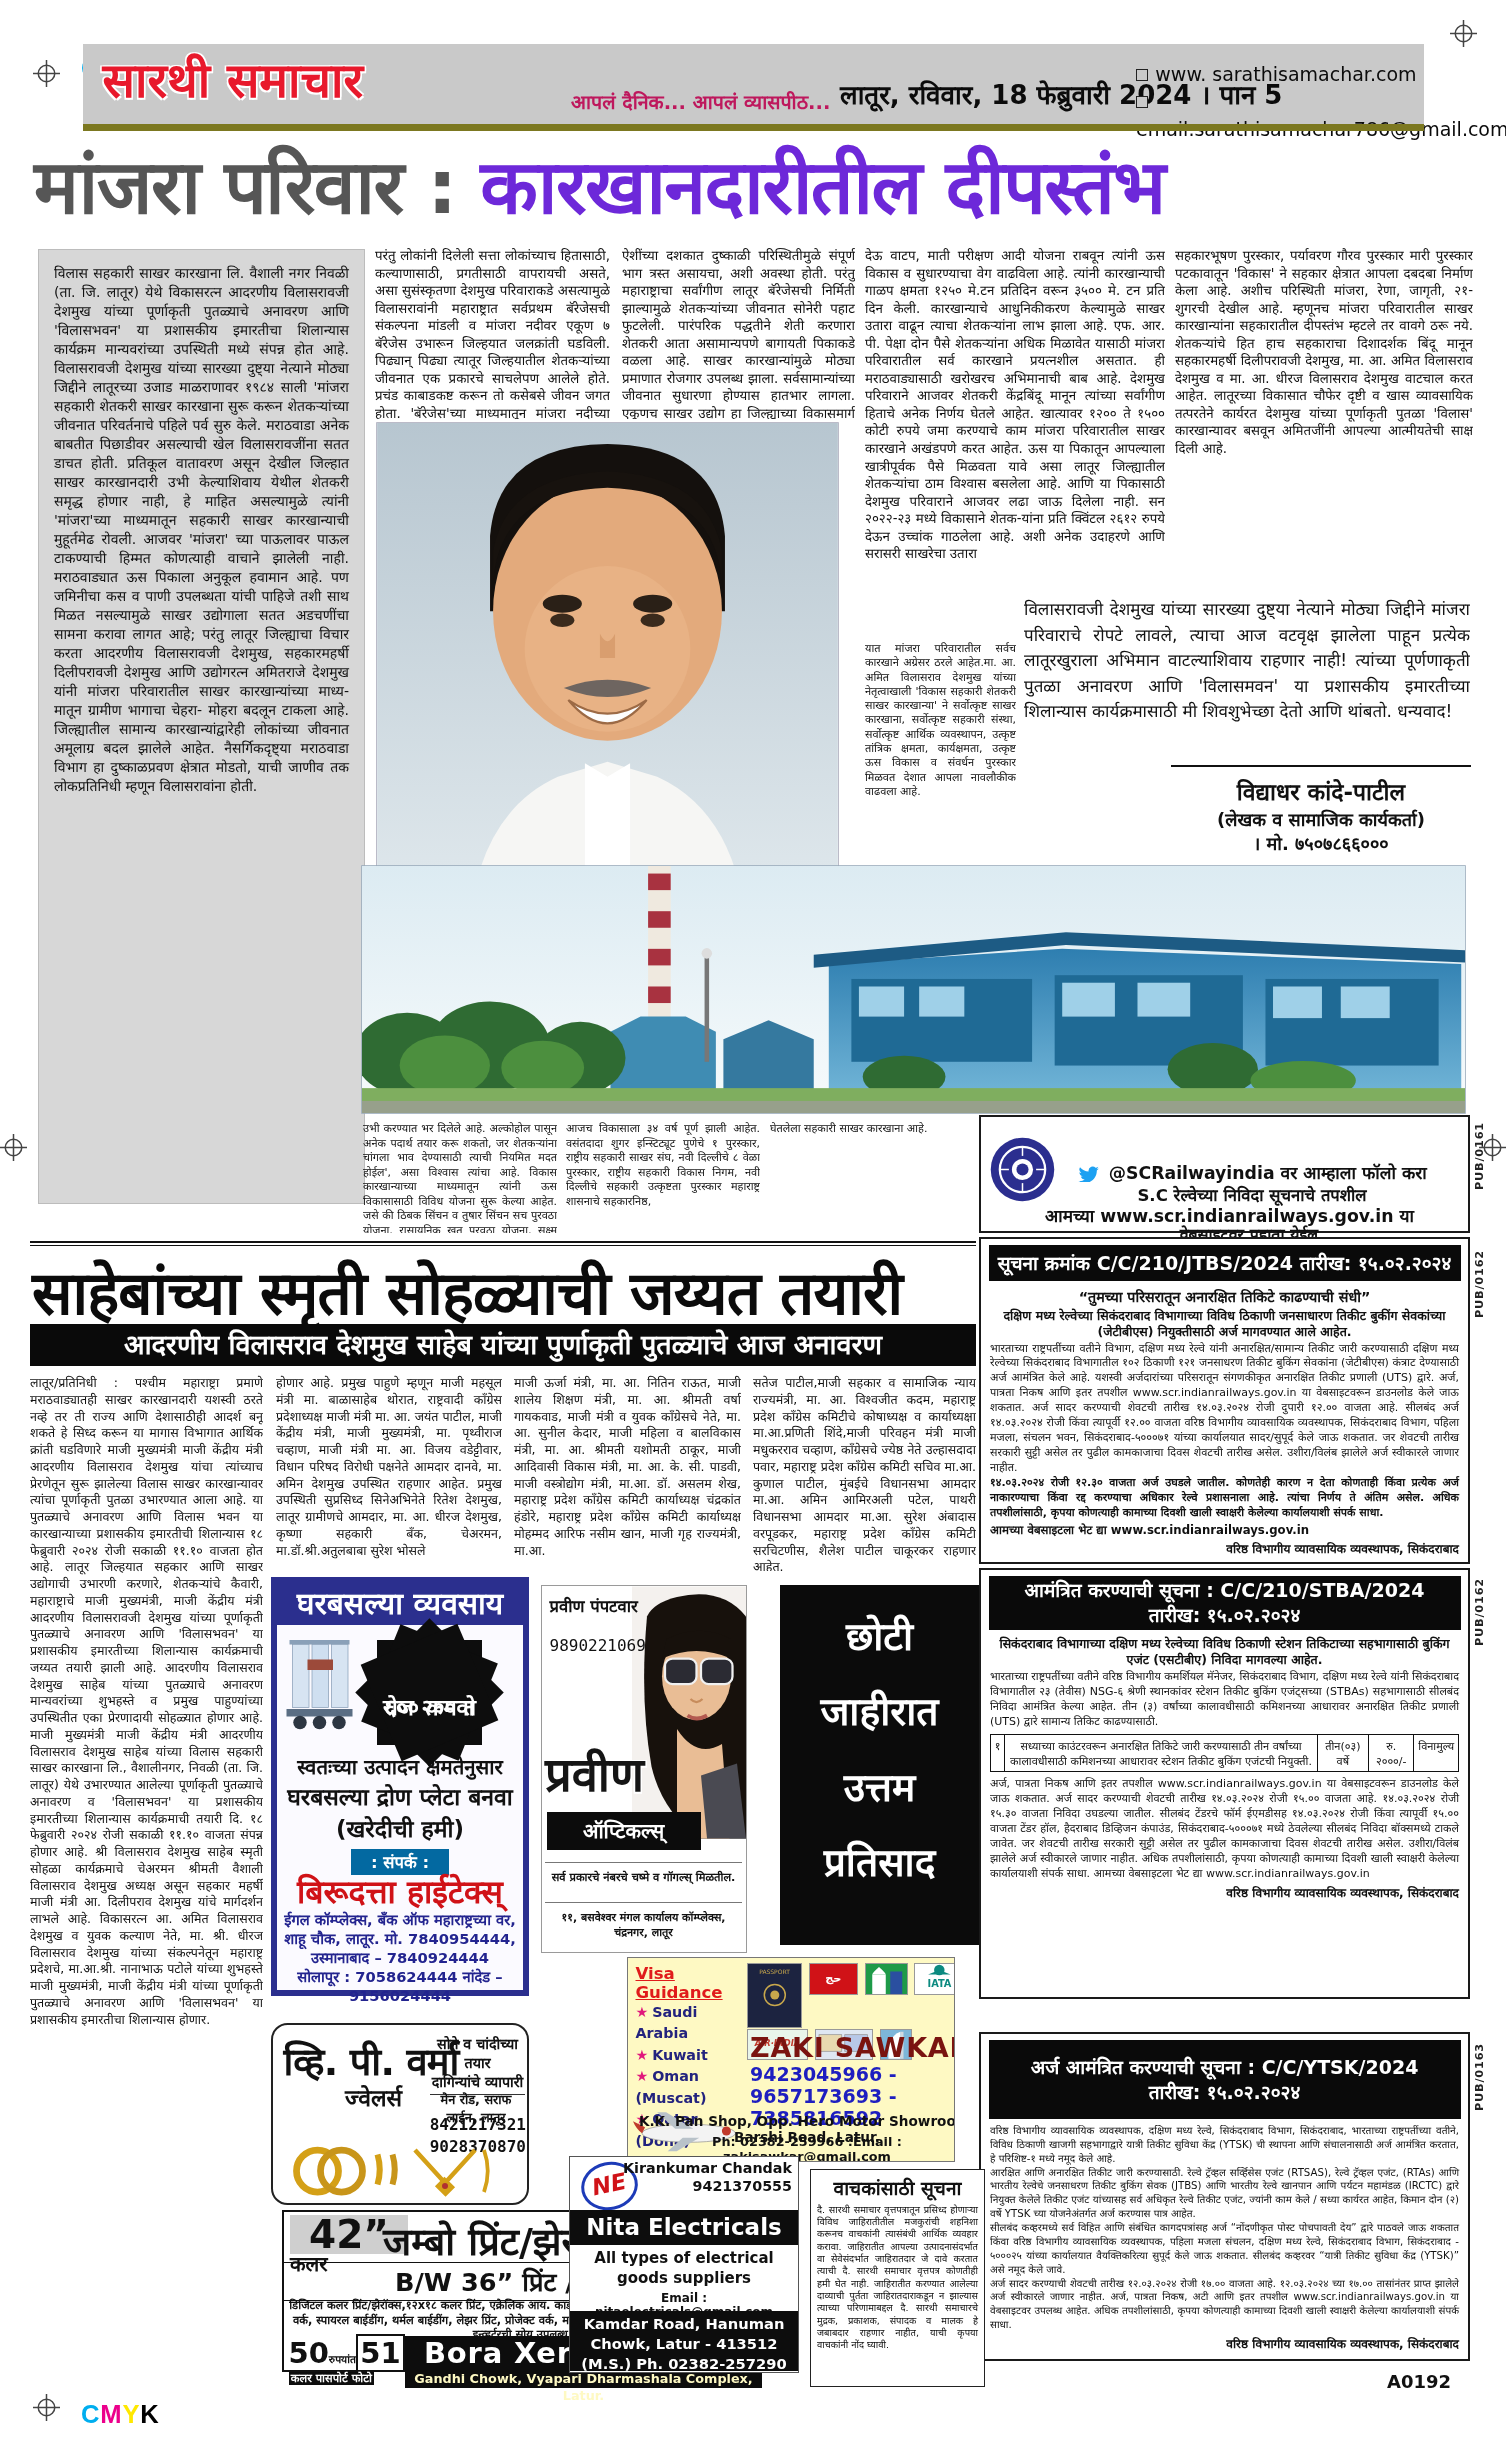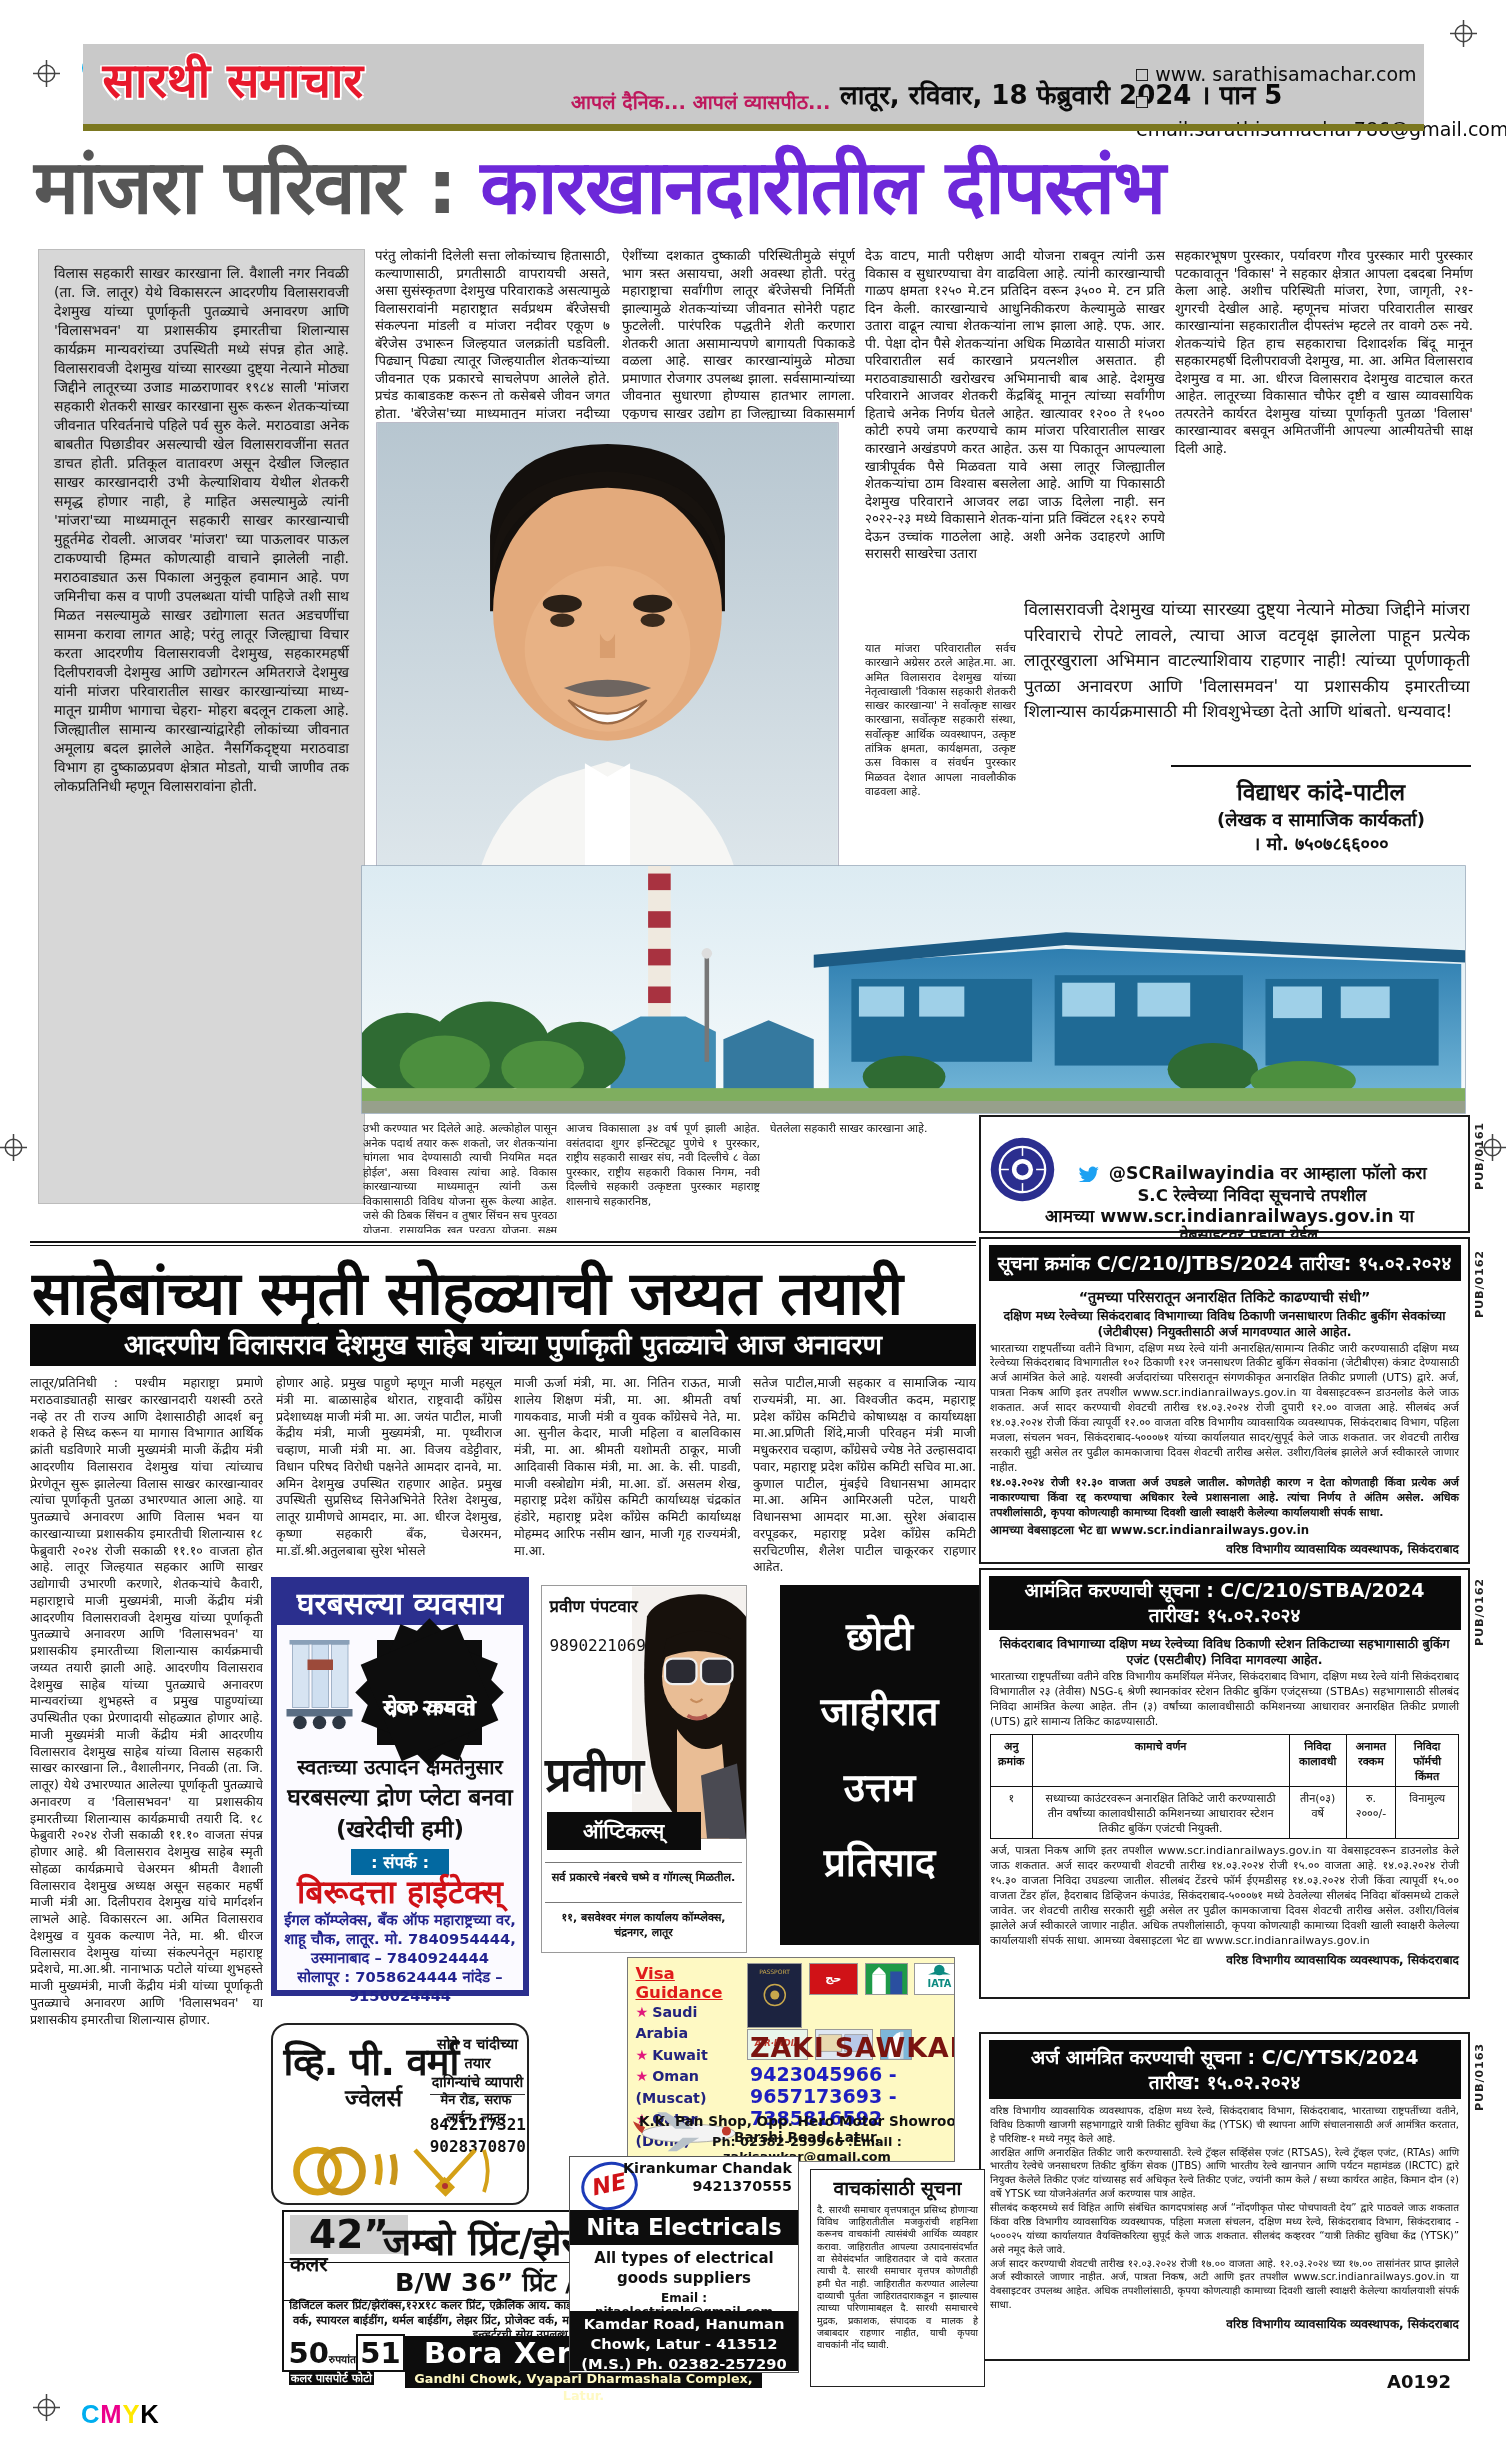--- a/index.html
+++ b/index.html
@@ -361,44 +361,37 @@
   <div class="abs rbox clip" style="top:1568px;height:431px;">
     <div class="blackhdr" style="margin:6px 7.5px 0;padding:2.3px 0;font-size:19px;line-height:1.3;">
       <div>आमंत्रित करण्याची सूचना : C/C/210/STBA/2024</div>
       <div>तारीख: १५.०२.२०२४</div>
     </div>
     <div class="notice">
       <div class="n-sub">सिकंदराबाद विभागाच्या दक्षिण मध्य रेल्वेच्या विविध ठिकाणी स्टेशन तिकिटाच्या सहभागासाठी बुकिंग एजंट (एसटीबीए) निविदा मागवल्या आहेत.</div>
       <div class="n-body just">भारताच्या राष्ट्रपतींच्या वतीने वरिष्ठ विभागीय कमर्शियल मॅनेजर, सिकंदराबाद विभाग, दक्षिण मध्य रेल्वे यांनी सिकंदराबाद विभागातील २३ (तेवीस) NSG-६ श्रेणी स्थानकांवर स्टेशन तिकीट बुकिंग एजंट्सच्या (STBAs) सहभागासाठी सीलबंद निविदा आमंत्रित केल्या आहेत. तीन (३) वर्षांच्या कालावधीसाठी कमिशनच्या आधारावर अनारक्षित तिकीट प्रणाली (UTS) द्वारे सामान्य तिकिट काढण्यासाठी.</div>
       <table class="tender">
         <tbody>
-            <tr>
-          <th>अनु क्रमांक</th>
-          <th>कामाचे वर्णन</th>
-          <th>निविदा कालावधी</th>
-          <th>अनामत रक्कम</th>
-          <th>निविदा फॉर्मची किंमत</th>
-        </tr>
         <tr>
           <td class="ctr">१</td>
           <td class="ctr">सध्याच्या काउंटरवरून अनारक्षित तिकिटे जारी करण्यासाठी तीन वर्षांच्या कालावधीसाठी कमिशनच्या आधारावर स्टेशन तिकीट बुकिंग एजंटची नियुक्ती.</td>
           <td class="ctr">तीन(०३) वर्षे</td>
           <td class="ctr">रु. २०००/-</td>
           <td class="ctr">विनामुल्य</td>
         </tr>
       </tbody>
         </table>
       <div class="n-body just">अर्ज, पात्रता निकष आणि इतर तपशील www.scr.indianrailways.gov.in या वेबसाइटवरून डाउनलोड केले जाऊ शकतात. अर्ज सादर करण्याची शेवटची तारीख १४.०३.२०२४ रोजी १५.०० वाजता आहे. १४.०३.२०२४ रोजी १५.३० वाजता निविदा उघडल्या जातील. सीलबंद टेंडरचे फॉर्म ईएमडीसह १४.०३.२०२४ रोजी किंवा त्यापूर्वी १५.०० वाजता टेंडर हॉल, हैदराबाद डिव्हिजन कंपाउंड, सिकंदराबाद-५०००७१ मध्ये ठेवलेल्या सीलबंद निविदा बॉक्समध्ये टाकले जावेत. जर शेवटची तारीख सरकारी सुट्टी असेल तर पुढील कामकाजाचा दिवस शेवटची तारीख असेल. उशीरा/विलंब झालेले अर्ज स्वीकारले जाणार नाहीत. अधिक तपशीलांसाठी, कृपया कोणत्याही कामाच्या दिवशी खाली स्वाक्षरी केलेल्या कार्यालयाशी संपर्क साधा. आमच्या वेबसाइटला भेट द्या www.scr.indianrailways.gov.in</div>
       <div class="n-sign">वरिष्ठ विभागीय व्यावसायिक व्यवस्थापक, सिकंदराबाद</div>
     </div>
   </div>
   <div class="pub" style="top:1578px;">PUB/0162</div>
 
   <div class="abs rbox clip" style="top:2032px;height:329px;">
-    <div class="blackhdr" style="margin:6px 7.5px 0;padding:5px 0;font-size:19px;line-height:1.3;">
+    <div class="blackhdr" style="margin:6px 7.5px 0;padding:15px 0;font-size:19px;line-height:1.3;">
       <div>अर्ज आमंत्रित करण्याची सूचना : C/C/YTSK/2024</div>
       <div>तारीख: १५.०२.२०२४</div>
     </div>
     <div class="notice">
       <div class="n-body just" style="font-size:10.2px;">वरिष्ठ विभागीय व्यावसायिक व्यवस्थापक, दक्षिण मध्य रेल्वे, सिकंदराबाद विभाग, सिकंदराबाद, भारताच्या राष्ट्रपतींच्या वतीने, विविध ठिकाणी खाजगी सहभागाद्वारे यात्री तिकीट सुविधा केंद्र (YTSK) ची स्थापना आणि संचालनासाठी अर्ज आमंत्रित करतात, हे परिशिष्ट-१ मध्ये नमूद केले आहे.</div>
       <div class="n-body just" style="font-size:10.2px;">आरक्षित आणि अनारक्षित तिकीट जारी करण्यासाठी. रेल्वे ट्रॅव्हल सर्व्हिसेस एजंट (RTSAS), रेल्वे ट्रॅव्हल एजंट, (RTAs) आणि भारतीय रेल्वेचे जनसाधरण तिकीट बुकिंग सेवक (JTBS) आणि भारतीय रेल्वे खानपान आणि पर्यटन महामंडळ (IRCTC) द्वारे नियुक्त केलेले तिकीट एजंट यांच्यासह सर्व अधिकृत रेल्वे तिकीट एजंट, ज्यांनी काम केले / सध्या कार्यरत आहेत, किमान दोन (२) वर्षे YTSK च्या योजनेअंतर्गत अर्ज करण्यास पात्र आहेत.</div>
       <div class="n-body just" style="font-size:10.2px;">सीलबंद कव्हरमध्ये सर्व विहित आणि संबंधित कागदपत्रांसह अर्ज “नोंदणीकृत पोस्ट पोचपावती देय” द्वारे पाठवले जाऊ शकतात किंवा वरिष्ठ विभागीय व्यावसायिक व्यवस्थापक, पहिला मजला संचलन, दक्षिण मध्य रेल्वे, सिकंदराबाद विभाग, सिकंदराबाद - ५०००२५ यांच्या कार्यालयात वैयक्तिकरित्या सुपूर्द केले जाऊ शकतात. सीलबंद कव्हरवर “यात्री तिकीट सुविधा केंद्र (YTSK)” असे नमूद केले जावे.</div>
       <div class="n-body just" style="font-size:10.2px;">अर्ज सादर करण्याची शेवटची तारीख १२.०३.२०२४ रोजी १७.०० वाजता आहे. १२.०३.२०२४ च्या १७.०० तासांनंतर प्राप्त झालेले अर्ज स्वीकारले जाणार नाहीत. अर्ज, पात्रता निकष, अटी आणि इतर तपशील www.scr.indianrailways.gov.in या वेबसाइटवर उपलब्ध आहेत. अधिक तपशीलांसाठी, कृपया कोणत्याही कामाच्या दिवशी खाली स्वाक्षरी केलेल्या कार्यालयाशी संपर्क साधा.</div>
       <div class="n-sign">वरिष्ठ विभागीय व्यावसायिक व्यवस्थापक, सिकंदराबाद</div>
     </div>

